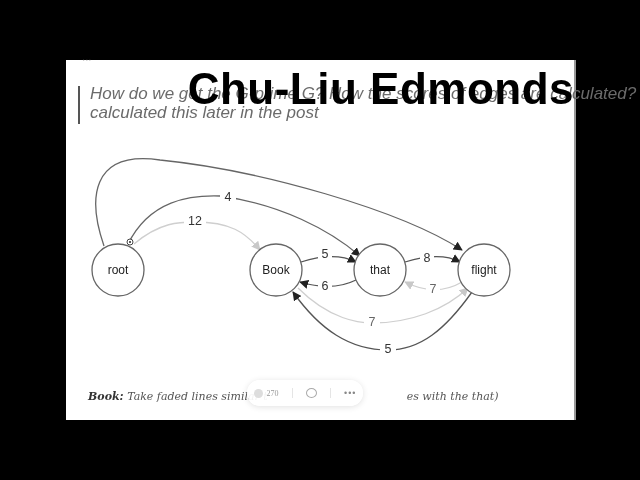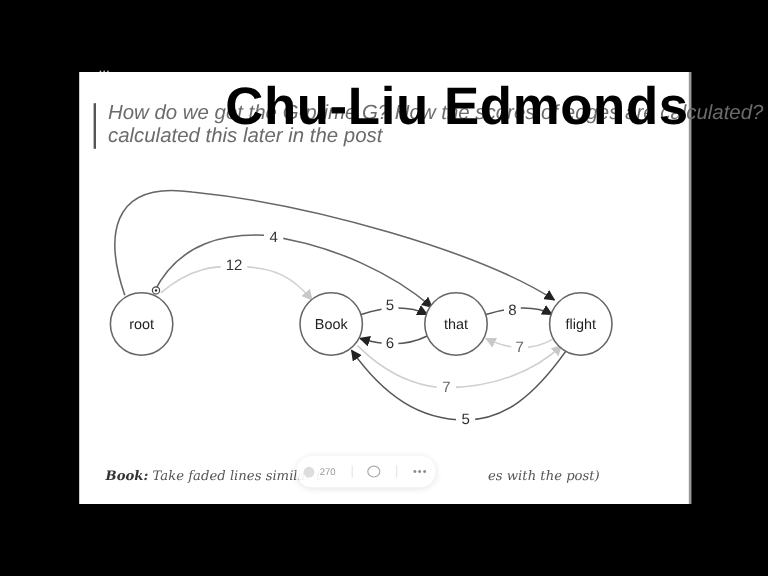--- a/index.html
+++ b/index.html
@@ -12,21 +12,21 @@
   .graph { position:absolute; left:0; top:0; width:640px; height:480px; }
   .node-label { font-family:"Liberation Sans", sans-serif; font-size:12px; fill:#222; text-anchor:middle; dominant-baseline:middle; }
   .edge-label { font-family:"Liberation Sans", sans-serif; font-size:12.5px; fill:#333; text-anchor:middle; dominant-baseline:middle; }
   .edge-label.faded { fill:#666; }
   .title { position:absolute; left:66px; top:66px; width:508px; text-align:right; font-family:"Liberation Sans", sans-serif; font-weight:bold; font-size:44px; line-height:45px; color:#000; letter-spacing:0.5px; }
   .title span { display:block; }
   .note { position:absolute; left:88px; top:390px; font-family:"DejaVu Serif", serif; font-style:italic; font-size:11px; color:#555; white-space:nowrap; }
   .note b { color:#333; }
   .note .hidden-mid { color:transparent; }
   .action-bar { position:absolute; left:247px; top:380px; width:116px; height:26px; background:rgba(255,255,255,0.92); border-radius:14px; box-shadow:0 1px 6px rgba(0,0,0,0.12); display:flex; align-items:center; justify-content:space-around; font-family:"Liberation Sans", sans-serif; font-size:8px; color:#999; }
-  .action-bar .clap { display:flex; align-items:center; gap:4px; }
+  .action-bar .clap { display:flex; align-items:center; gap:4px;font-family:Liberation Serif, serif; }
   .action-bar .clap-dot { width:9px; height:9px; border-radius:50%; background:#ddd; }
   .action-bar .sep { width:1px; height:10px; background:#e5e5e5; }
   .action-bar .bubble { width:9px; height:8px; border:1px solid #aaa; border-radius:50%; }
   .action-bar .more { letter-spacing:1px; font-size:9px; color:#888; }
 </style>
 </head>
 <body>
 
 <div class="panel"></div>
 
@@ -100,21 +100,21 @@
     <circle cx="484" cy="270" r="26" fill="#fff" stroke="#666" stroke-width="1.3"></circle>
     <text class="node-label" x="484" y="271">flight</text>
   </g>
 </svg>
 
 <div class="title">
   <span>Chu-Liu Edmonds</span>
 </div>
 
 <div class="note">
-  <b>Book:</b><span> Take faded lines similar t</span><span class="hidden-mid">o the edges with dark lin</span><span>es with the post)</span>
+  <b>Book:</b><span> Take faded lines similar t</span><span class="hidden-mid">o the edges with dark lin</span><span>es with the that)</span>
 </div>
 
 <div class="action-bar">
   <div class="clap">
     <span class="clap-dot"></span>
     <span>270</span>
   </div>
   <span class="sep"></span>
   <span class="bubble"></span>
   <span class="sep"></span>

